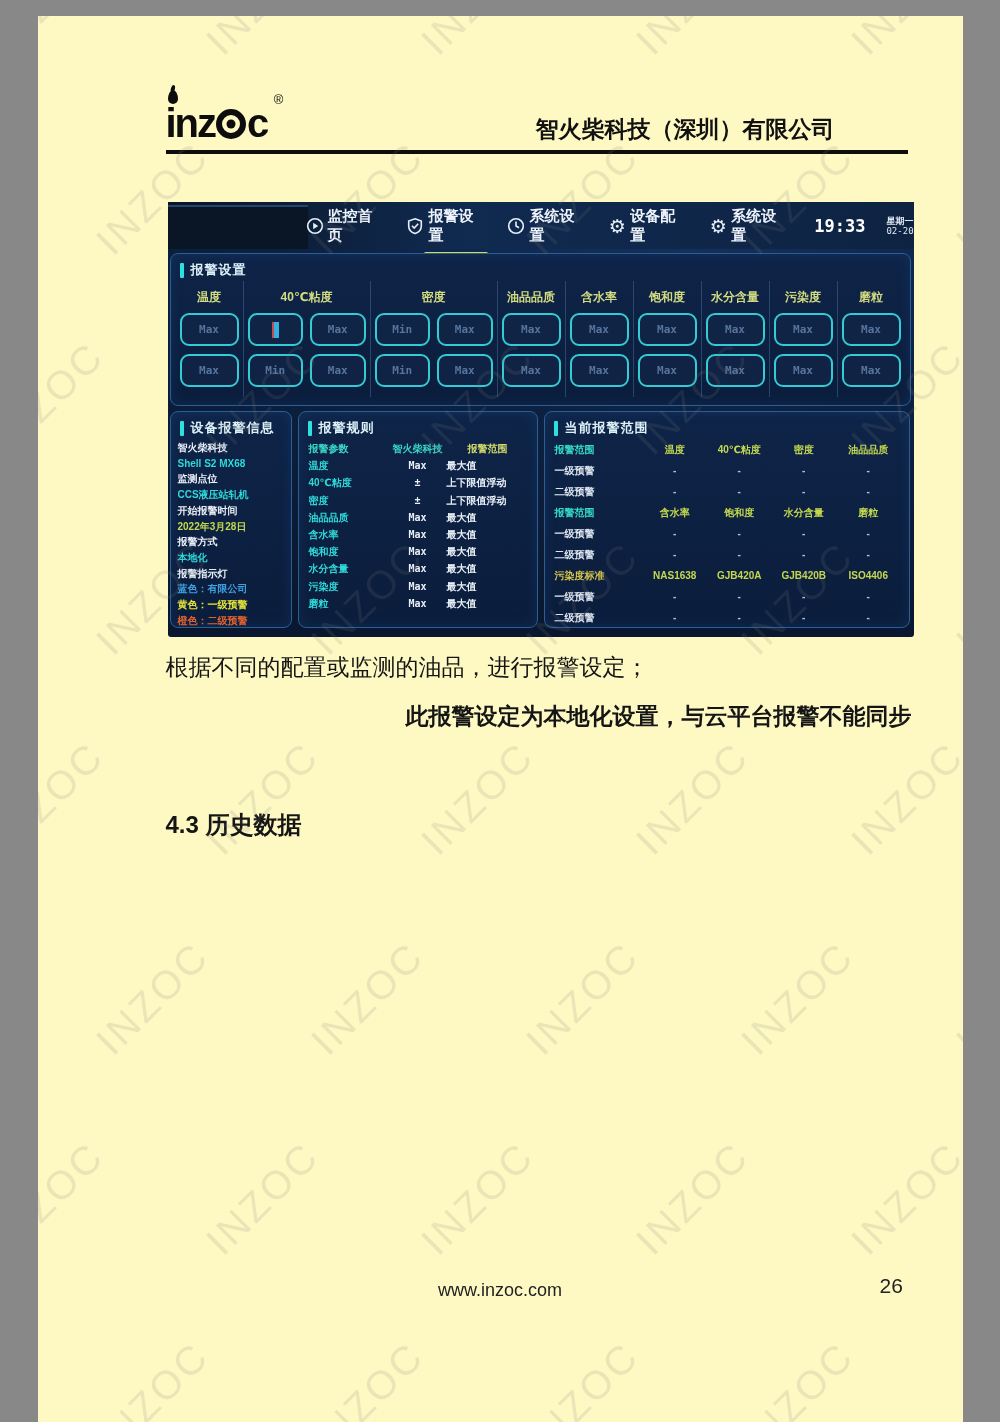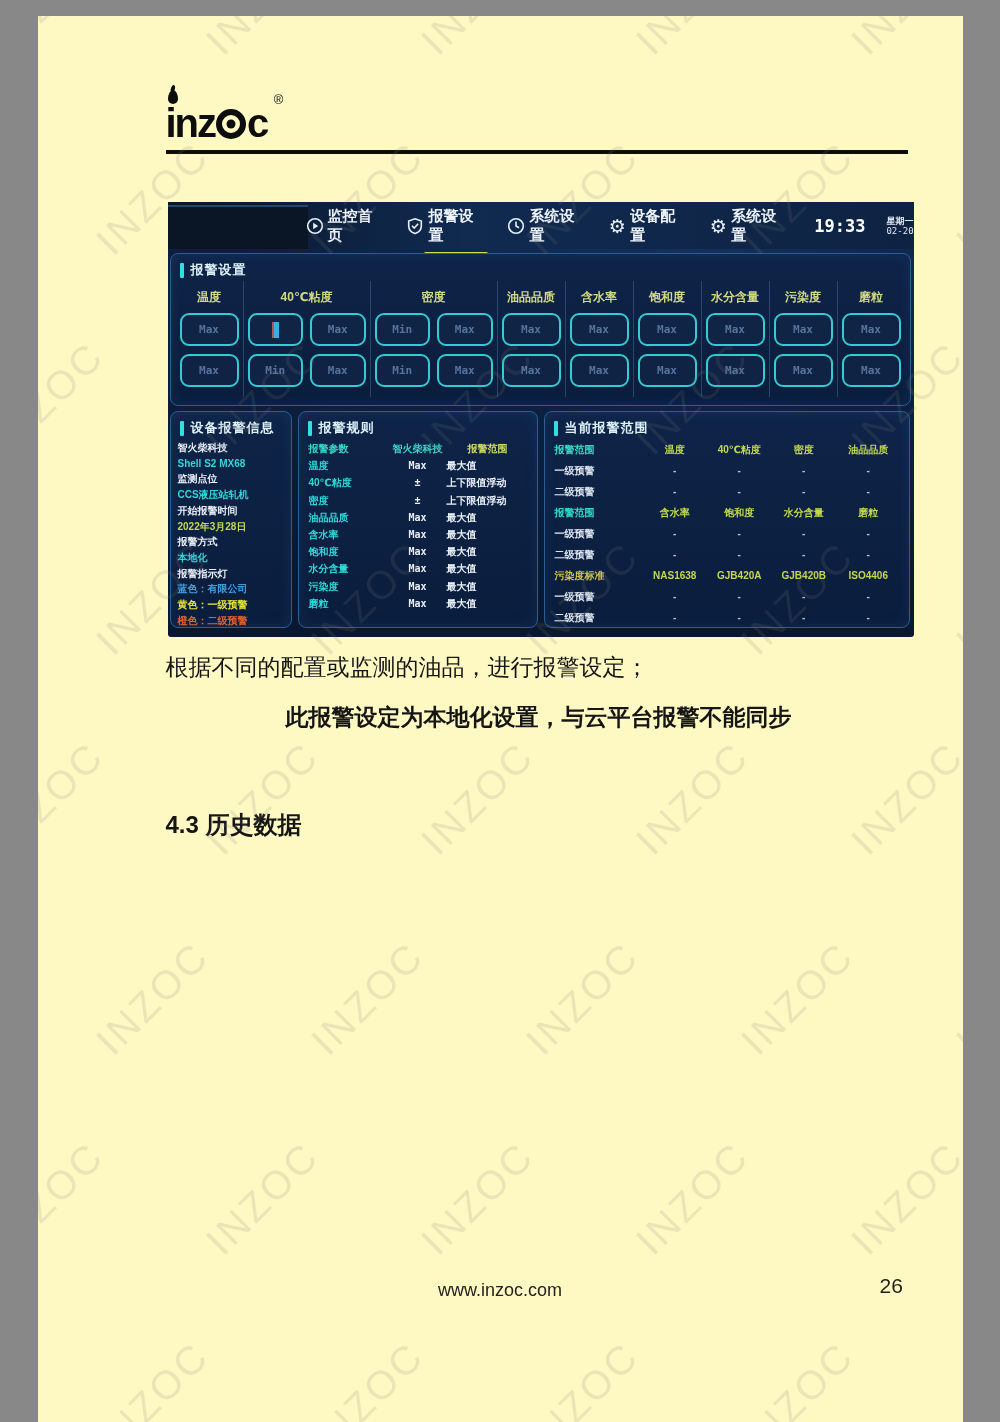--- a/index.html
+++ b/index.html
@@ -90,39 +90,40 @@
   .range-grid > div { height:21px; line-height:21px; font-size:10px; font-weight:700; white-space:nowrap; text-align:center; }
   .gh-label { color:#35dcc8; text-align:left !important; }
   .gh-label.ylw { color:#d8c84a; }
   .gh-val { color:#c3d84e; }
   .gr-label { color:#dde5f0; text-align:left !important; }
   .gr-dash { color:#b8c4d4; }
   
   .doc-body { position:absolute; left:128px; top:630px; width:746px; font-size:23px; line-height:42px;
           text-align:justify; color:#151515; }
   .doc-body p { margin:0; }
-  .doc-note { margin-top:8px !important; font-weight:700; text-align:center; }
+  .doc-note { margin-top:8px !important; font-weight:700; text-align:right;font-family:Liberation Serif, serif; }
   .doc-heading { margin-top:66px !important; font-weight:700; font-size:24px; text-align:left; }
   .ftr-url { position:absolute; left:0; right:0; top:1264px; text-align:center; font-size:18px; color:#222; }
   .ftr-page { position:absolute; left:842px; top:1258px; font-size:21px; color:#222; }
 </style>
 </head>
 <body>
 
 <div class="page">
 
   <div class="hdr-logo">
     <div class="logo-row">
       <span class="logo-flame"></span>
       <span class="logo-txt">inz</span>
       <span class="logo-o"></span>
       <span class="logo-txt">c</span>
       <span class="logo-reg">®</span>
     </div>
   </div>
+  <div class="hdr-company">智火柴科技（深圳）有限公司</div>
   <div class="hdr-rule"></div>
 
   <div class="shot">
     <div class="stars"></div>
 
     <div class="shot-nav">
       <div class="nav-left-block"></div>
       <div class="nav-items">
         <div class="nav-item">
           <span class="nav-icon">

